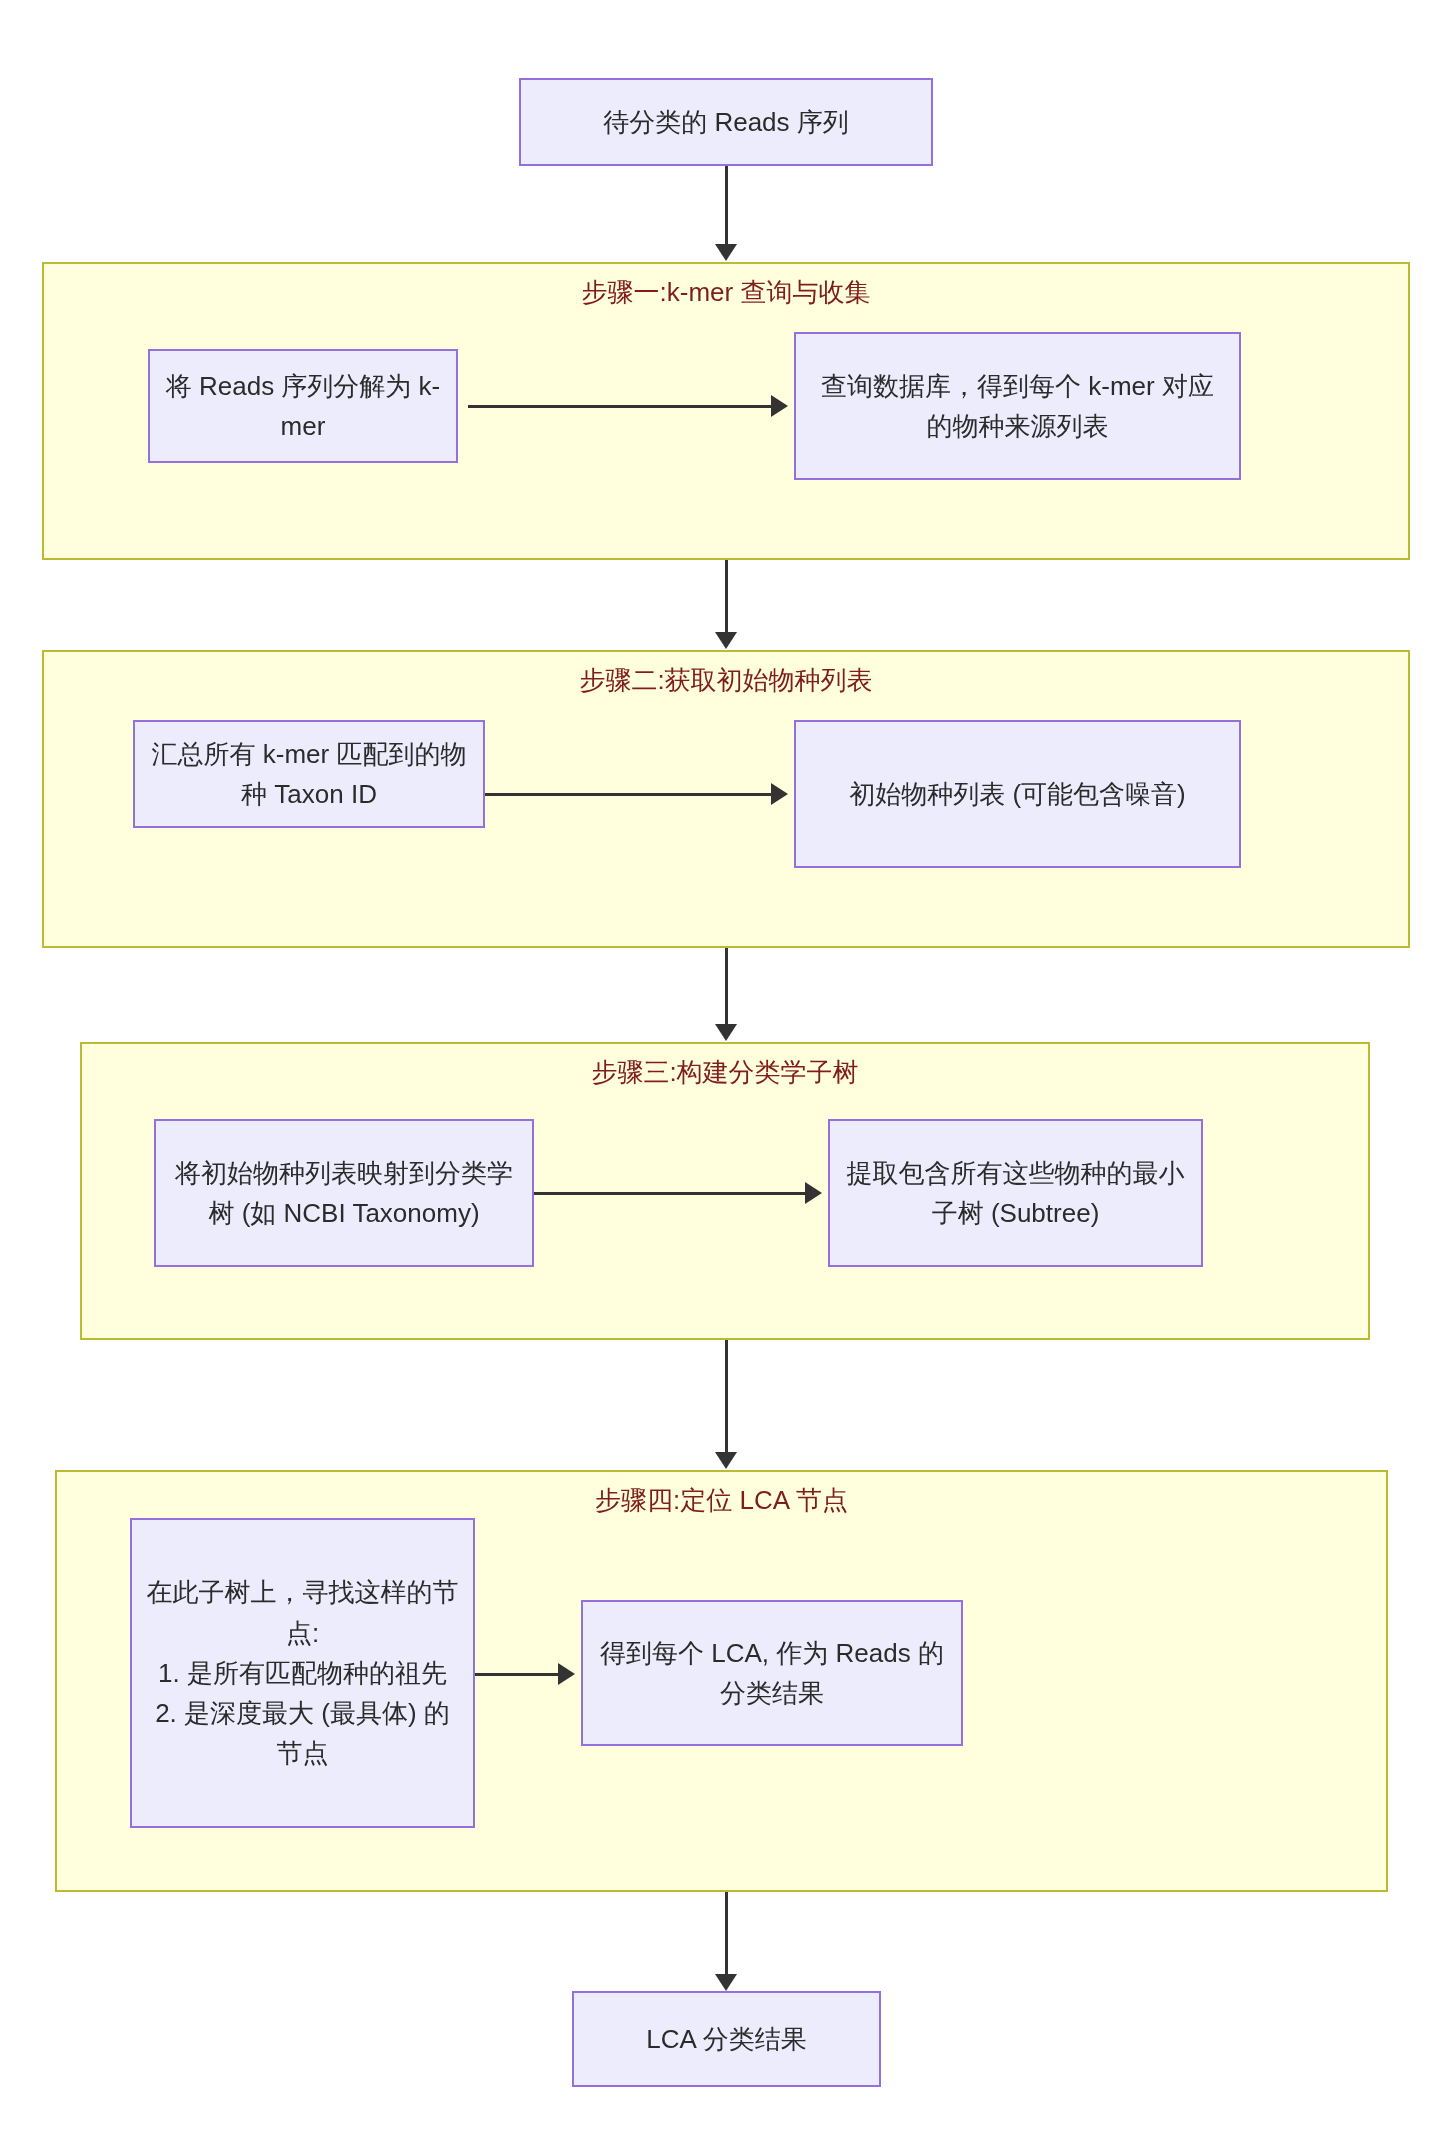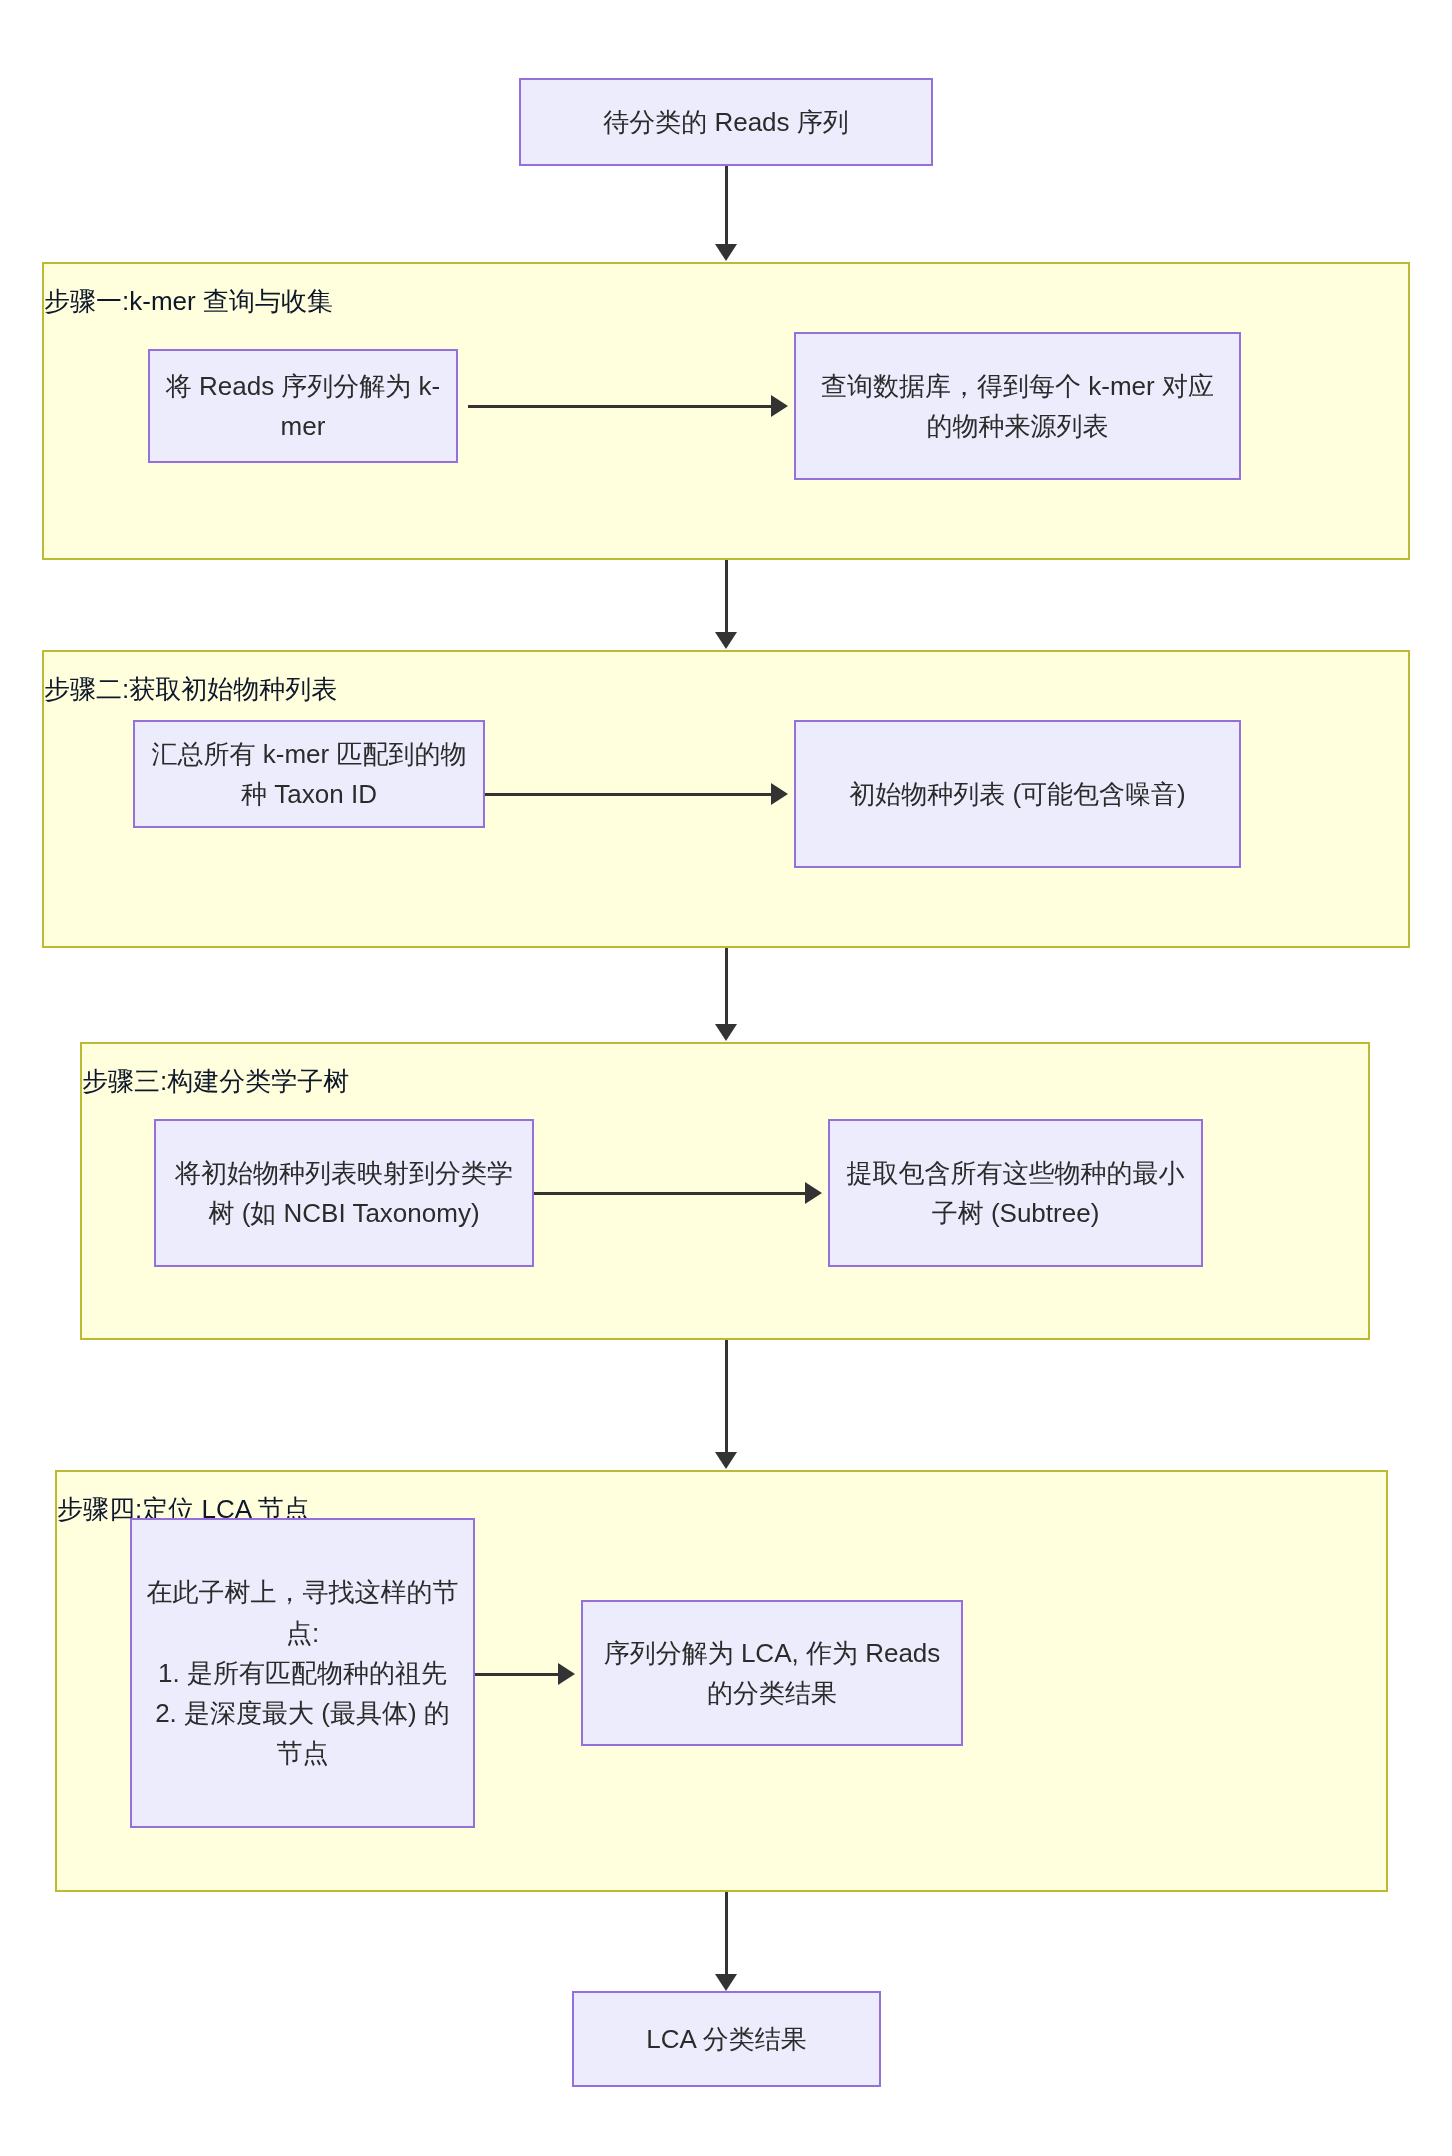--- a/index.html
+++ b/index.html
@@ -37,24 +37,24 @@
   .group {
     position: absolute;
     box-sizing: border-box;
     background: #ffffde;
     border: 2px solid #bbbb33;
   }
   .group-title {
     position: absolute;
     left: 0;
     right: 0;
-    top: 19px;
-    text-align: left;
+    top: 10px;
+    text-align: center;
     font-size: 26px;
-    color: #0f172a;
+    color: #7f1d1d;
     line-height: 1.4;
   }
   
   .edge-v {
     position: absolute;
     width: 0;
     border-left: 3px solid #333333;
   }
   .edge-h {
     position: absolute;
@@ -120,21 +120,21 @@
 
   <div class="edge-v" style="left:725px; top:1340px; height:112px;"></div>
   <div class="arrow-down" style="left:715px; top:1452px;"></div>
 
   <div class="group" style="left:55px; top:1470px; width:1333px; height:422px;">
     <div class="group-title">步骤四:定位 LCA 节点</div>
   </div>
   <div class="node" style="left:130px; top:1518px; width:345px; height:310px;">在此子树上，寻找这样的节点:
 1. 是所有匹配物种的祖先
 2. 是深度最大 (最具体) 的节点</div>
-  <div class="node" style="left:581px; top:1600px; width:382px; height:146px;">序列分解为 LCA, 作为 Reads 的分类结果</div>
+  <div class="node" style="left:581px; top:1600px; width:382px; height:146px;">得到每个 LCA, 作为 Reads 的分类结果</div>
   <div class="edge-h" style="left:475px; top:1673px; width:83px;"></div>
   <div class="arrow-right" style="left:558px; top:1663px;"></div>
 
   <div class="edge-v" style="left:725px; top:1892px; height:82px;"></div>
   <div class="arrow-down" style="left:715px; top:1974px;"></div>
 
   <div class="node" style="left:572px; top:1991px; width:309px; height:96px;">LCA 分类结果</div>
 
 </div>
 

